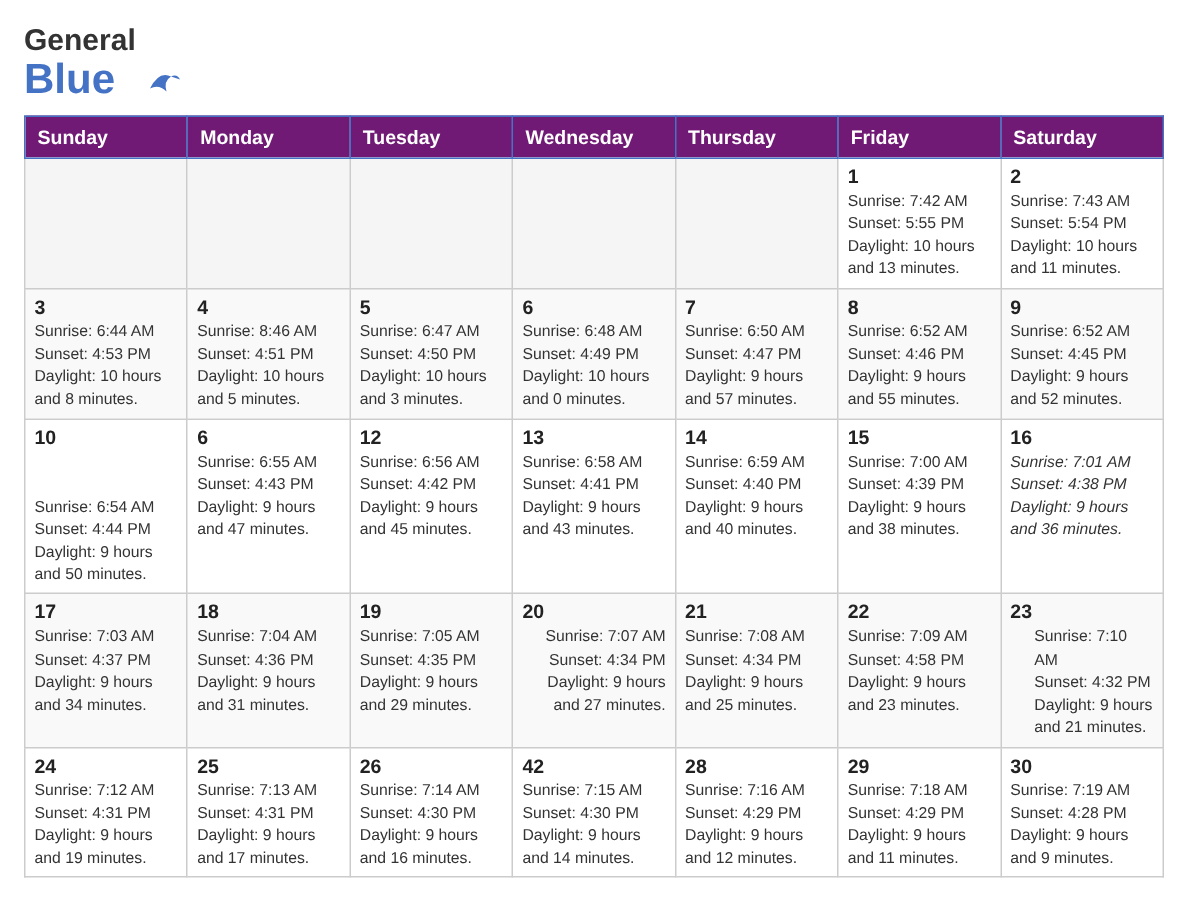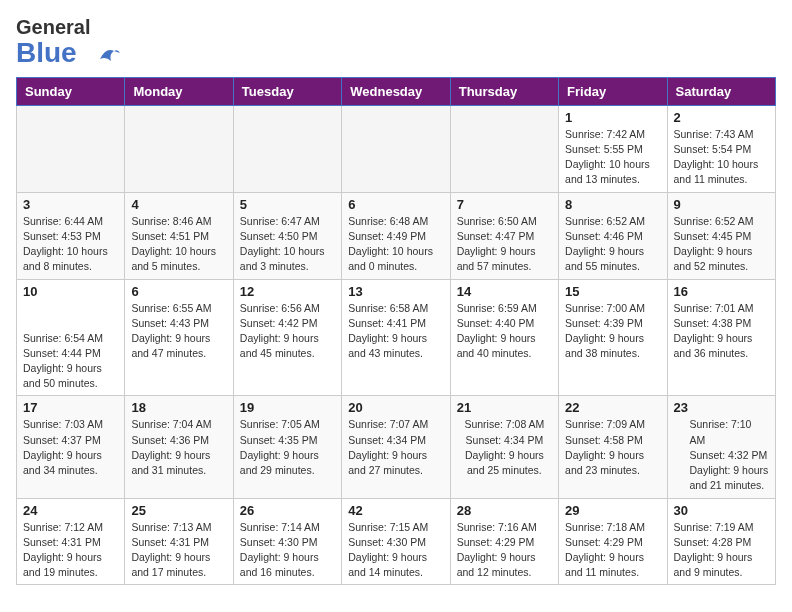--- a/index.html
+++ b/index.html
@@ -207,21 +207,21 @@
 Daylight: 9 hours and 40 minutes.</div>
         </td>
         <td>
           <span class="day-num">15</span>
           <div class="day-info" style="white-space: pre-line;">Sunrise: 7:00 AM
 Sunset: 4:39 PM
 Daylight: 9 hours and 38 minutes.</div>
         </td>
         <td>
           <span class="day-num">16</span>
-          <div class="day-info" style="white-space: pre-line;">Sunrise: 7:01 AM
+          <div class="day-info" style="white-space: pre-line; font-style: italic;">Sunrise: 7:01 AM
 Sunset: 4:38 PM
 Daylight: 9 hours and 36 minutes.</div>
         </td>
       </tr>
       <tr>
         <td>
           <span class="day-num">17</span>
           <div class="day-info" style="white-space: pre-line;">Sunrise: 7:03 AM
 Sunset: 4:37 PM
 Daylight: 9 hours and 34 minutes.</div>
@@ -233,27 +233,27 @@
 Daylight: 9 hours and 31 minutes.</div>
         </td>
         <td>
           <span class="day-num">19</span>
           <div class="day-info" style="white-space: pre-line;">Sunrise: 7:05 AM
 Sunset: 4:35 PM
 Daylight: 9 hours and 29 minutes.</div>
         </td>
         <td>
           <span class="day-num">20</span>
-          <div class="day-info" style="white-space: pre-line;">Sunrise: 7:07 AM
+          <div class="day-info" style="white-space: pre-line; text-align: right;">Sunrise: 7:07 AM
 Sunset: 4:34 PM
 Daylight: 9 hours and 27 minutes.</div>
         </td>
         <td>
           <span class="day-num">21</span>
-          <div class="day-info" style="white-space: pre-line; text-align: center;">Sunrise: 7:08 AM
+          <div class="day-info" style="white-space: pre-line;">Sunrise: 7:08 AM
 Sunset: 4:34 PM
 Daylight: 9 hours and 25 minutes.</div>
         </td>
         <td>
           <span class="day-num">22</span>
           <div class="day-info" style="white-space: pre-line;">Sunrise: 7:09 AM
 Sunset: 4:58 PM
 Daylight: 9 hours and 23 minutes.</div>
         </td>
         <td>

